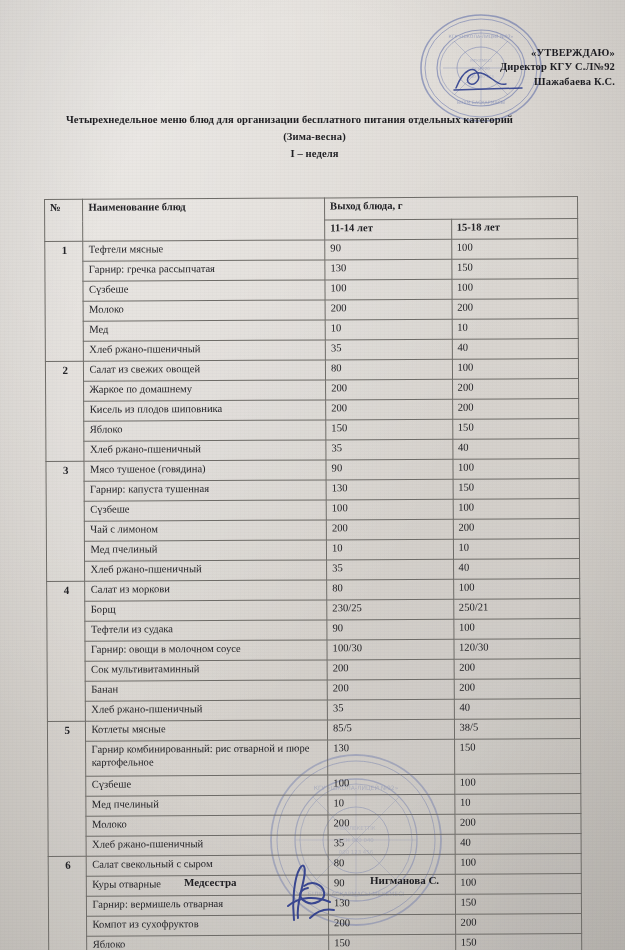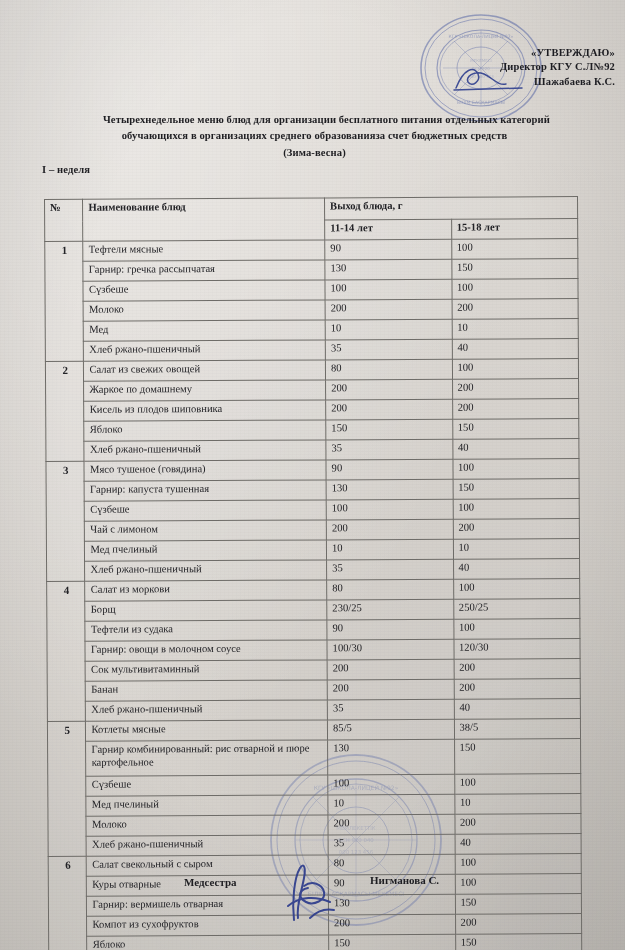--- a/index.html
+++ b/index.html
@@ -97,24 +97,24 @@
     top: 112px;
     width: 545px;
     text-align: center;
     font-size: 10.6px;
     font-weight: bold;
     line-height: 1.52;
     letter-spacing: .1px;
     color: #1e1e22;
     z-index: 5;
   }
-  .title-l1 { text-align: center; text-indent: 24px; }
+  .title-l1 { text-align: left; text-indent: 24px; }
   .title-l2 { text-align: center; }
   .title-l3 { margin-top: 1px; }
-  .title-l4 { text-align: left; margin-top: 1px; }
+  .title-l4 { text-align: center; margin-top: 1px; }
 
   
   .table-wrap {
     position: absolute;
     left: 44px;
     top: 196px;
     width: 534px;
     z-index: 5;
     transform: rotate(-0.32deg);
     transform-origin: 100% 0;
@@ -224,21 +224,20 @@
     <svg viewBox="0 0 72 34" xmlns="http://www.w3.org/2000/svg">
       <g fill="none" stroke="#2f3f8e" stroke-width="1.5" stroke-linecap="round">
         <path d="M4 26 C12 6, 22 4, 26 12 C29 19, 20 26, 16 20 C13 15, 22 8, 32 12 C41 16, 46 24, 54 22"></path>
         <path d="M2 28 L70 26"></path>
       </g>
     </svg>
   </div>
 
   <div class="title-block">
     <div class="title-l1">Четырехнедельное меню блюд для организации   бесплатного питания отдельных категорий</div>
-    <div class="title-l2">обучающихся в организациях среднего образованияза счет бюджетных средств</div>
     <div class="title-l3">(Зима-весна)</div>
     <div class="title-l4">I – неделя</div>
   </div>
 
   <div class="seal seal-bottom">
     <svg viewBox="0 0 176 176" xmlns="http://www.w3.org/2000/svg">
       <g fill="none" stroke="#46589f" stroke-opacity=".8">
         <circle cx="88" cy="88" r="85" stroke-width="1.8"></circle>
         <circle cx="88" cy="88" r="79" stroke-width="1"></circle>
         <circle cx="88" cy="88" r="61" stroke-width="1.3"></circle>
@@ -365,21 +364,21 @@
           </tr>
           <tr>
             <td class="c-num" rowspan="7">4</td>
             <td class="c-name">Салат из моркови</td>
             <td class="c-v1">80</td>
             <td class="c-v2">100</td>
           </tr>
           <tr>
             <td class="c-name">Борщ</td>
             <td class="c-v1">230/25</td>
-            <td class="c-v2">250/25</td>
+            <td class="c-v2">250/21</td>
           </tr>
           <tr>
             <td class="c-name">Тефтели из судака</td>
             <td class="c-v1">90</td>
             <td class="c-v2">100</td>
           </tr>
           <tr>
             <td class="c-name">Гарнир:  овощи в молочном соусе</td>
             <td class="c-v1">100/30</td>
             <td class="c-v2">120/30</td>

